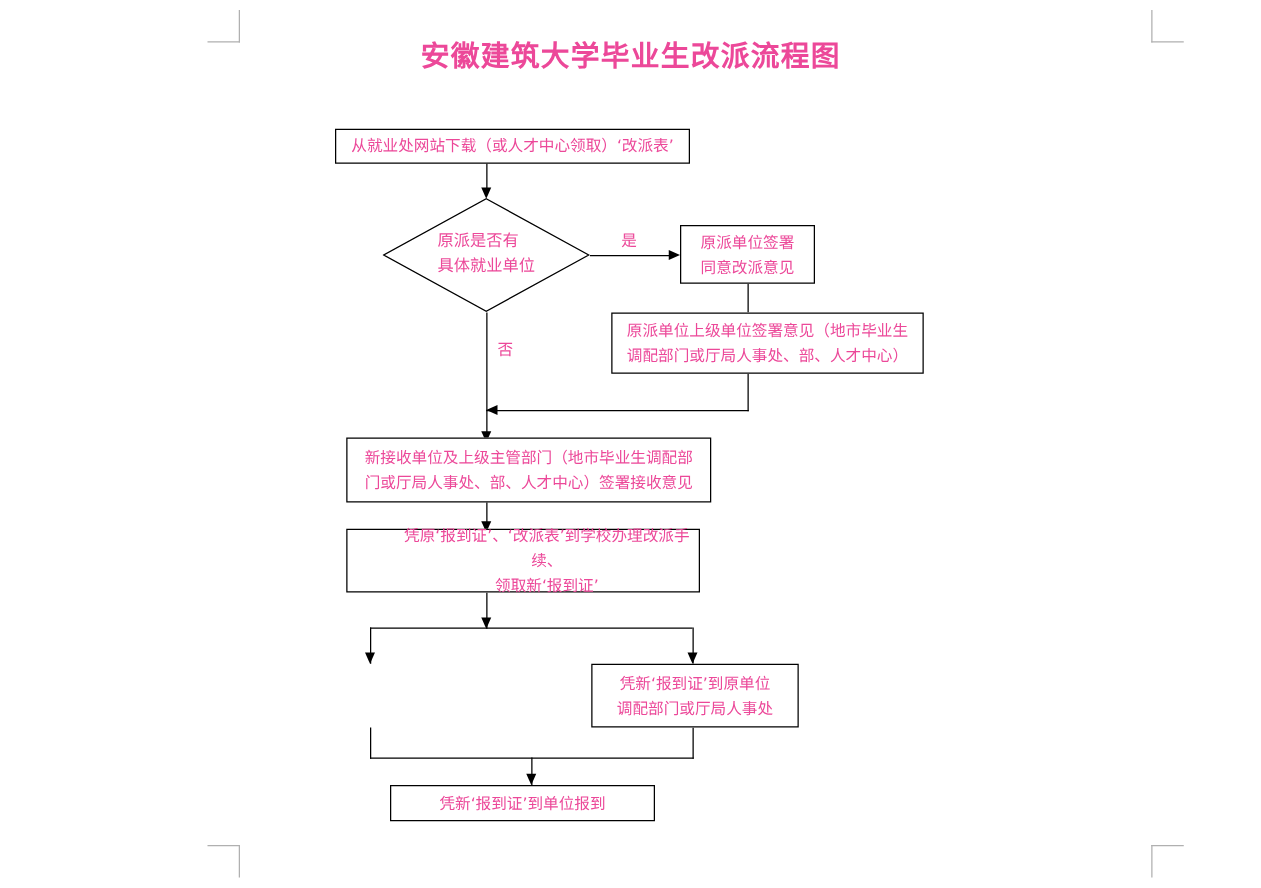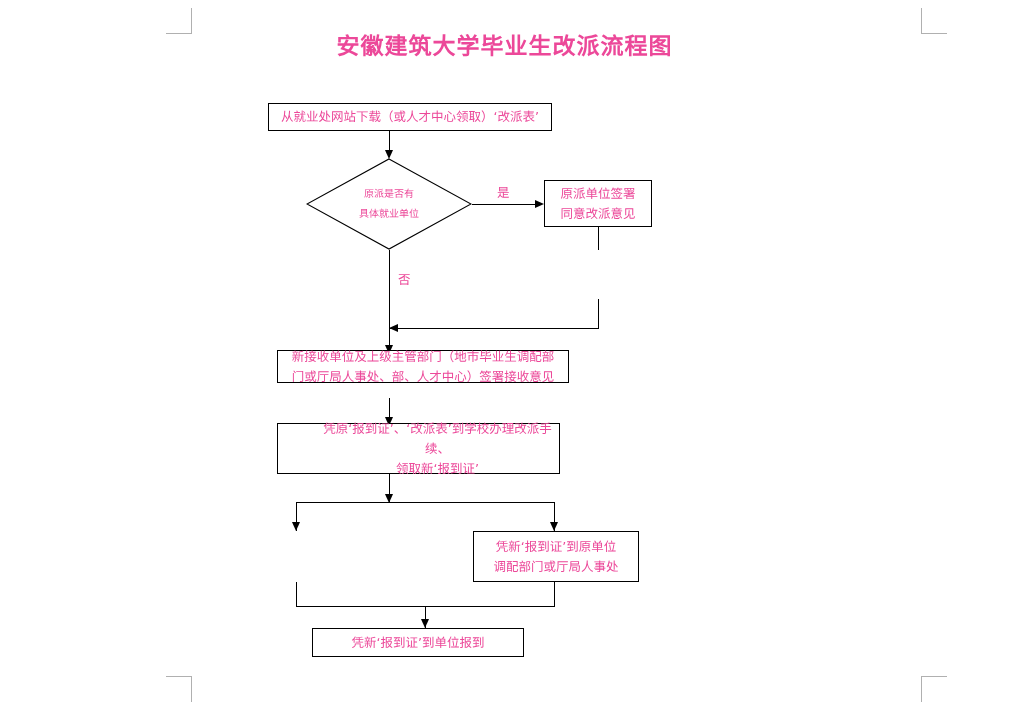--- a/index.html
+++ b/index.html
@@ -96,22 +96,21 @@
   }
   .decision .dtext {
     position: absolute;
     left: 0;
     top: 0;
     width: 100%;
     height: 100%;
     display: flex;
     align-items: center;
     justify-content: center;
-    text-align: center;
-    font-size: 10px;
+    font-size: 13px;
     line-height: 20px;
     white-space: pre-line;
   }
 
   
   .line {
     position: absolute;
     background: #000000;
     z-index: 1;
   }
@@ -220,22 +219,26 @@
     </svg>
     <span class="dtext">原派是否有
 具体就业单位</span>
   </div>
 
   <div class="node" style="left:544px; top:180px; width:108px; height:47px;">
     <span class="lines">原派单位签署
 同意改派意见</span>
   </div>
 
-
-  <div class="node" style="left:277px; top:350px; width:292px; height:33px;">
+  <div class="node" style="left:489px; top:250px; width:250px; height:49px;">
+    <span class="lines">原派单位上级单位签署意见（地市毕业生
+调配部门或厅局人事处、部、人才中心）</span>
+  </div>
+
+  <div class="node" style="left:277px; top:350px; width:292px; height:52px;">
     <span class="lines">新接收单位及上级主管部门（地市毕业生调配部
 门或厅局人事处、部、人才中心）签署接收意见</span>
   </div>
 
   <div class="node" style="left:277px; top:423px; width:283px; height:51px;padding-left:44px;">
     <span class="lines">凭原‘报到证’、‘改派表’到学校办理改派手续、
 领取新‘报到证’</span>
   </div>
 
 

